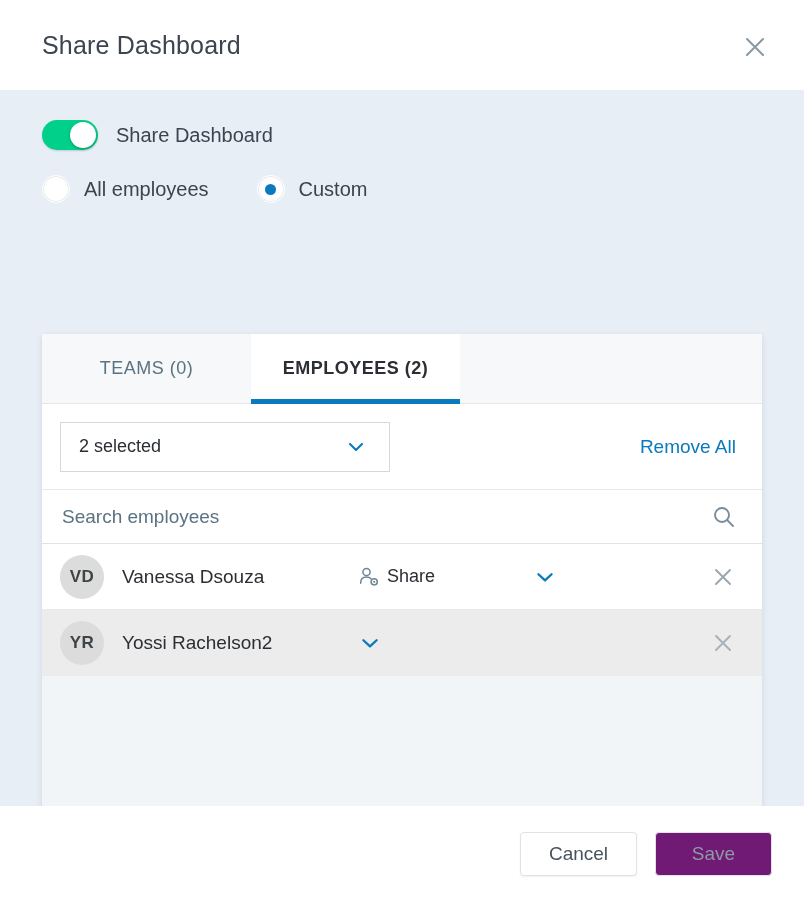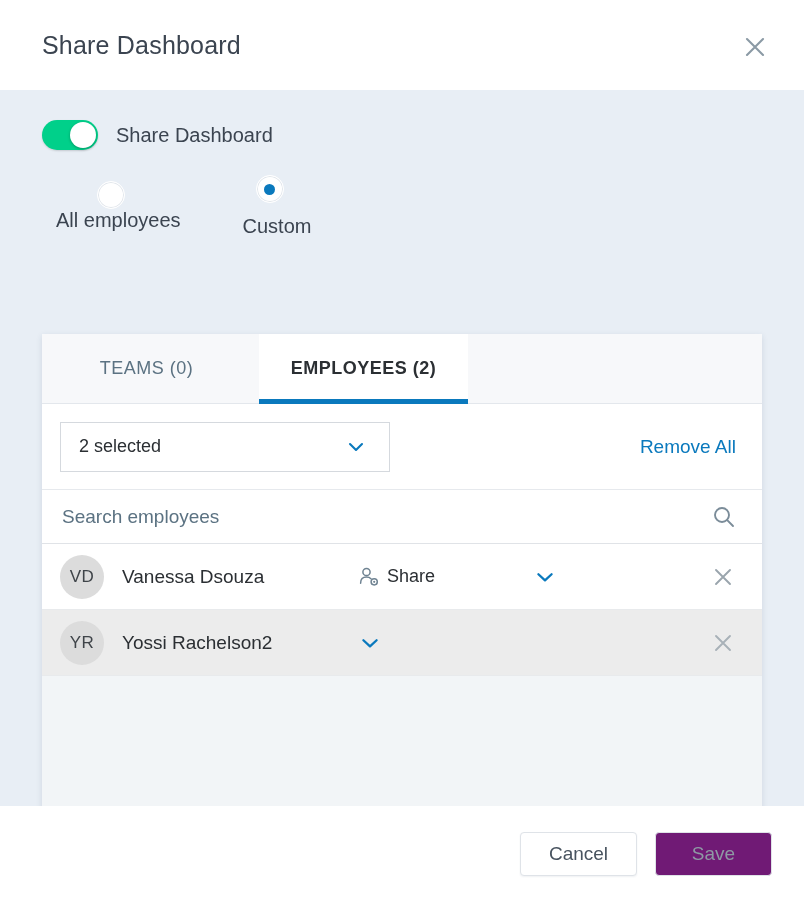--- a/index.html
+++ b/index.html
@@ -82,23 +82,22 @@
 
   
   .radio-row {
     display: flex; align-items: center;
     padding: 25px 0 0 42px;
   }
   .radio-item {
     display: flex; align-items: center;
     cursor: pointer;
     margin-right: 48px;
-    flex-direction: column;
-  }
-  .radio-item:last-child { margin-right: 16px; gap: 12px; }
+  }
+  .radio-item:last-child { margin-right: 16px; }
   .radio {
     width: 28px; height: 28px;
     border-radius: 50%;
     background: #ffffff;
     border: 1px solid #ffffff;
     box-shadow: 0 0 0 1px #e1e6ec inset;
     display: flex; align-items: center; justify-content: center;
     flex: 0 0 auto;
   }
   .radio .dot {
@@ -124,21 +123,20 @@
     display: flex; flex-direction: column;
     overflow: hidden;
   }
 
   .tabs {
     display: flex;
     height: 70px;
     flex: 0 0 70px;
     background: #f7f8fa;
     border-bottom: 1px solid #e3e7ec;
-    gap: 8px;
   }
   .tab {
     width: 209px;
     display: flex; align-items: center; justify-content: center;
     font-size: 18px;
     letter-spacing: .5px;
     color: #5b7282;
     cursor: pointer;
     position: relative;
     background: transparent;
@@ -227,21 +225,21 @@
     padding: 0 24px 0 18px;
     background: #ffffff;
     border-bottom: 1px solid #e8eaec;
   }
   .row.hover { background: #ececec; }
   .avatar {
     width: 44px; height: 44px;
     border-radius: 50%;
     background: #dcdcdc;
     color: #3f4449;
-    font-size: 17px; font-weight: normal;
+    font-size: 17px; font-weight: bold;
     display: flex; align-items: center; justify-content: center;
     flex: 0 0 auto;
     letter-spacing: .5px;
   }
   .row-name {
     margin-left: 18px;
     font-size: 19px;
     color: #2b2f33;
     width: 235px;
     flex: 0 0 auto;

